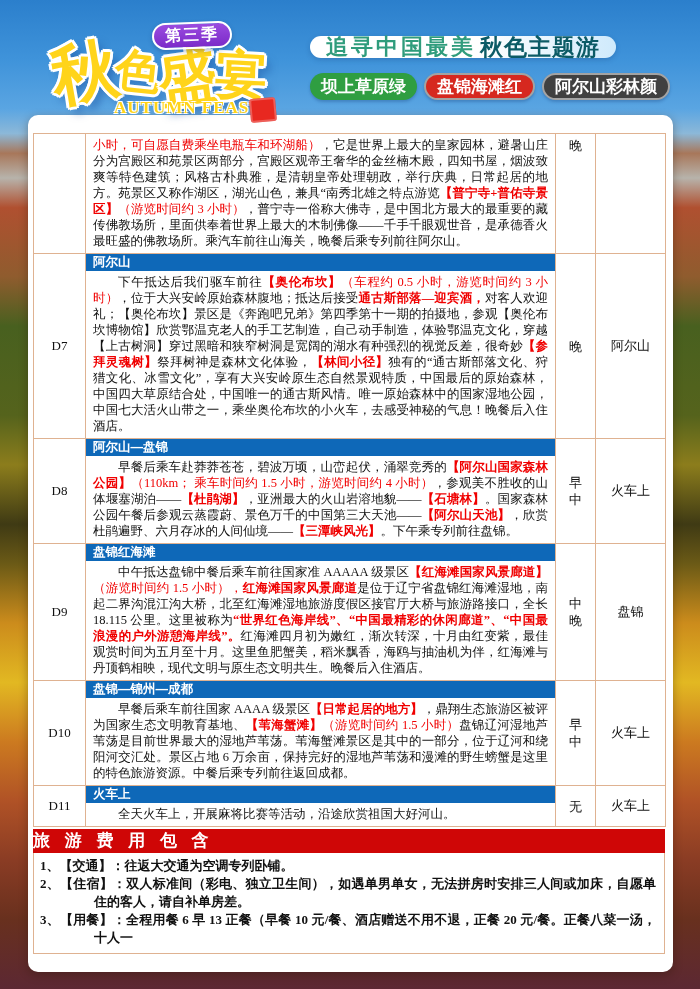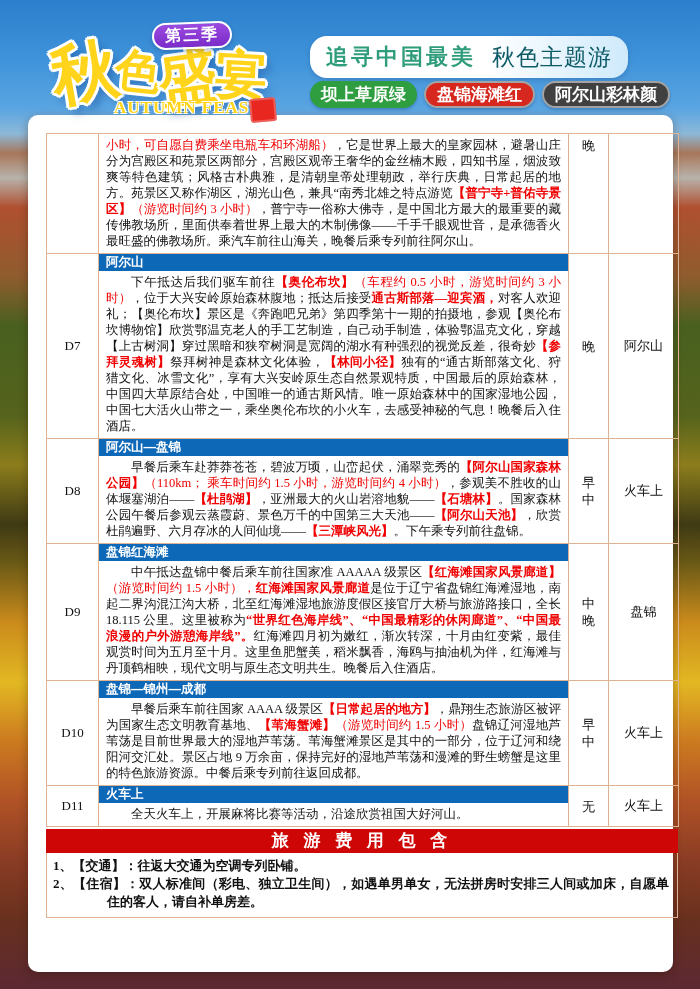--- a/index.html
+++ b/index.html
@@ -39,39 +39,39 @@
   .lc2 { font-size:60px; transform:rotate(-8deg) translateY(2px); margin-left:-2px; }
   .lc3 { font-size:52px; transform:rotate(3deg) translateY(-2px); margin-left:-3px; }
   .logo-sub { position:absolute; left:62px; top:88px; z-index:4;
     font-family:"Liberation Serif",serif; font-weight:bold; font-size:17px;
     color:var(--logo_yellow); letter-spacing:1px;
     text-shadow:-1px -1px 0 #fff,1px 1px 0 #fff,1px -1px 0 #fff,-1px 1px 0 #fff; }
   .seal { position:absolute; left:198px; top:88px; width:26px; height:24px; z-index:5;
     background:var(--seal_red); border-radius:3px; transform:rotate(-5deg);
     box-shadow:inset 0 0 0 2px rgba(255,255,255,.25); }
 
-  .headline-pill { position:absolute; left:310px; top:36px; height:42px;
+  .headline-pill { position:absolute; left:310px; top:36px; height:22px;
     display:flex; align-items:center; padding:0 16px; border-radius:17px;
     background:linear-gradient(90deg,#ffffff 55%,#cfeafc);
     box-shadow:0 2px 5px rgba(20,60,120,.25); white-space:nowrap; }
   .headline-light { font-family:"Liberation Serif",serif; font-weight:bold;
     font-size:22px; color:var(--headline_teal); letter-spacing:3px; }
-  .headline-bold { font-family:"Liberation Sans",sans-serif; font-weight:400;
-    font-size:23px; color:var(--headline_dark); margin-left:16px; letter-spacing:1px; }
+  .headline-bold { font-family:"Liberation Sans",sans-serif; font-weight:700;
+    font-size:23px; color:var(--headline_dark); margin-left:4px; letter-spacing:1px; }
 
   .badges { position:absolute; left:310px; top:73px; display:flex; gap:7px; }
   .badge { height:27px; display:flex; align-items:center; padding:0 11px;
     border-radius:15px; color:#fff; font-family:"Liberation Sans",sans-serif;
     font-weight:bold; font-size:17px; white-space:nowrap;
-    box-shadow:0 2px 3px rgba(20,60,120,.3);margin-top:8px; }
+    box-shadow:0 2px 3px rgba(20,60,120,.3); }
   .badge.bordered { border:2px solid #a3a3a3; }
 
   
   .card { position:absolute; left:28px; top:115px; width:645px; height:857px;
-    background:#fff; border-radius:10px; padding:18px 5px 0 18px;
+    background:#fff; border-radius:10px; padding:18px 5px 0 5px;
     box-shadow:0 3px 10px rgba(40,20,10,.35); }
 
   table.itn { width:632px; border-collapse:collapse; table-layout:fixed; }
   table.itn td { border:1px solid var(--border_tan); vertical-align:middle; }
   td.day  { width:52px; text-align:center; font-size:13px; color:#111; }
   td.desc { width:470px; padding:0; }
   td.meal { width:40px; text-align:center; font-size:13px; color:#111; }
   td.stay { width:70px; text-align:center; font-size:13px; color:#111; }
   td.meal.top { vertical-align:top; padding-top:3px; }
   .row-title { background:var(--table_blue); color:#fff;
@@ -80,21 +80,21 @@
   .row-text { font-size:12.5px; line-height:16px; color:#111;
     text-align:justify; padding:3px 7px 4px 7px; }
   .row-text.indent { text-indent:2em;font-family:Liberation Serif, serif; }
   .sg-n  { color:#111; }
   .sg-r  { color:var(--text_red); }
   .sg-rb { color:var(--text_red); font-weight:bold; }
   .meal-line { line-height:17px; }
 
   .banner { width:632px; height:24px; margin-top:2px; background:var(--banner_red);
     color:#fff; font-family:"Liberation Sans",sans-serif; font-weight:bold;
-    font-size:17px; letter-spacing:5px; text-align:center; line-height:24px; }
+    font-size:17px; letter-spacing:5px; text-align:left; line-height:24px; }
   .includes { width:632px; border:1px solid var(--border_tan); border-top:none;
     padding:4px 8px 6px 6px; }
   .inc-item { font-size:13px; font-weight:bold; color:#111; line-height:18px;
     text-align:justify; padding-left:54px; text-indent:-54px; }
 </style>
 </head>
 <body>
 
 <div class="hdr">
   <div class="logo-wrap">
@@ -159,21 +159,21 @@
           <td class="meal">
             <div class="meal-line">中</div>
             <div class="meal-line">晚</div>
           </td>
           <td class="stay">盘锦</td>
         </tr>
         <tr>
           <td class="day">D10</td>
           <td class="desc">
             <div class="row-title">盘锦—锦州—成都</div>
-            <p class="row-text indent"><span class="sg-n">早餐后乘车前往国家 AAAA 级景区</span><span class="sg-rb">【日常起居的地方】</span><span class="sg-n">，鼎翔生态旅游区被评为国家生态文明教育基地、</span><span class="sg-rb">【苇海蟹滩】</span><span class="sg-r">（游览时间约 1.5 小时）</span><span class="sg-n">盘锦辽河湿地芦苇荡是目前世界最大的湿地芦苇荡。苇海蟹滩景区是其中的一部分，位于辽河和绕阳河交汇处。景区占地 9 万余亩，保持完好的湿地芦苇荡和漫滩的野生螃蟹是这里的特色旅游资源。中餐后乘专列前往返回成都。</span></p>
+            <p class="row-text indent"><span class="sg-n">早餐后乘车前往国家 AAAA 级景区</span><span class="sg-rb">【日常起居的地方】</span><span class="sg-n">，鼎翔生态旅游区被评为国家生态文明教育基地、</span><span class="sg-rb">【苇海蟹滩】</span><span class="sg-r">（游览时间约 1.5 小时）</span><span class="sg-n">盘锦辽河湿地芦苇荡是目前世界最大的湿地芦苇荡。苇海蟹滩景区是其中的一部分，位于辽河和绕阳河交汇处。景区占地 6 万余亩，保持完好的湿地芦苇荡和漫滩的野生螃蟹是这里的特色旅游资源。中餐后乘专列前往返回成都。</span></p>
           </td>
           <td class="meal">
             <div class="meal-line">早</div>
             <div class="meal-line">中</div>
           </td>
           <td class="stay">火车上</td>
         </tr>
         <tr>
           <td class="day">D11</td>
           <td class="desc">
@@ -184,15 +184,16 @@
             <div class="meal-line">无</div>
           </td>
           <td class="stay">火车上</td>
         </tr>
       </tbody>
   </table>
   <div class="banner">旅 游 费 用 包 含</div>
   <div class="includes">
       <div class="inc-item"><span>1、</span><span>【交通】：往返大交通为空调专列卧铺。</span></div>
       <div class="inc-item"><span>2、</span><span>【住宿】：双人标准间（彩电、独立卫生间），如遇单男单女，无法拼房时安排三人间或加床，自愿单住的客人，请自补单房差。</span></div>
+      <div class="inc-item"><span>3、</span><span>【用餐】：全程用餐 6 早 13 正餐（早餐 10 元/餐、酒店赠送不用不退，正餐 20 元/餐。正餐八菜一汤，十人一</span></div>
     </div>
 
 </div>
 
 </body></html>

